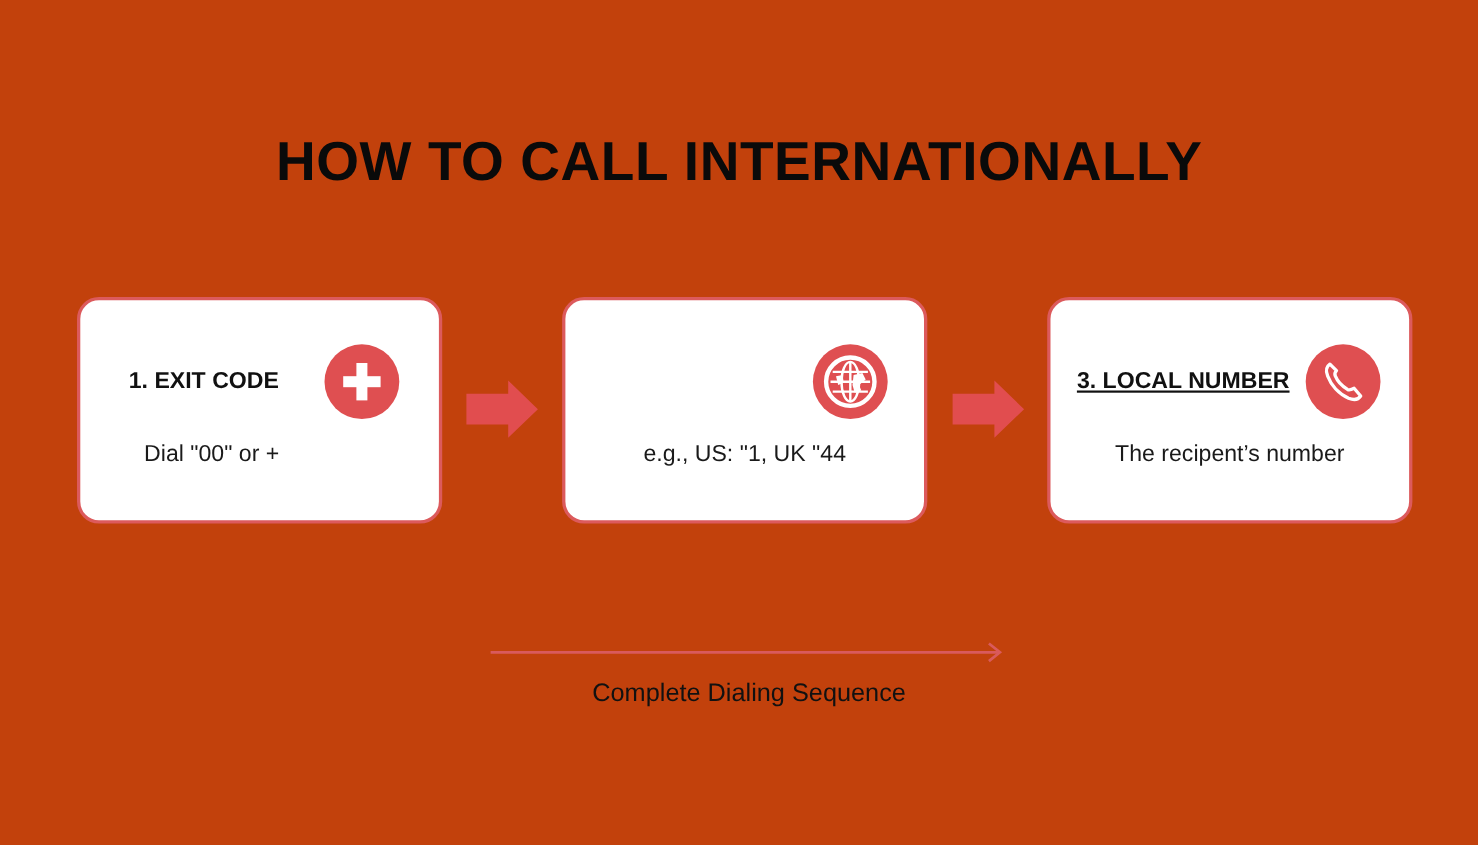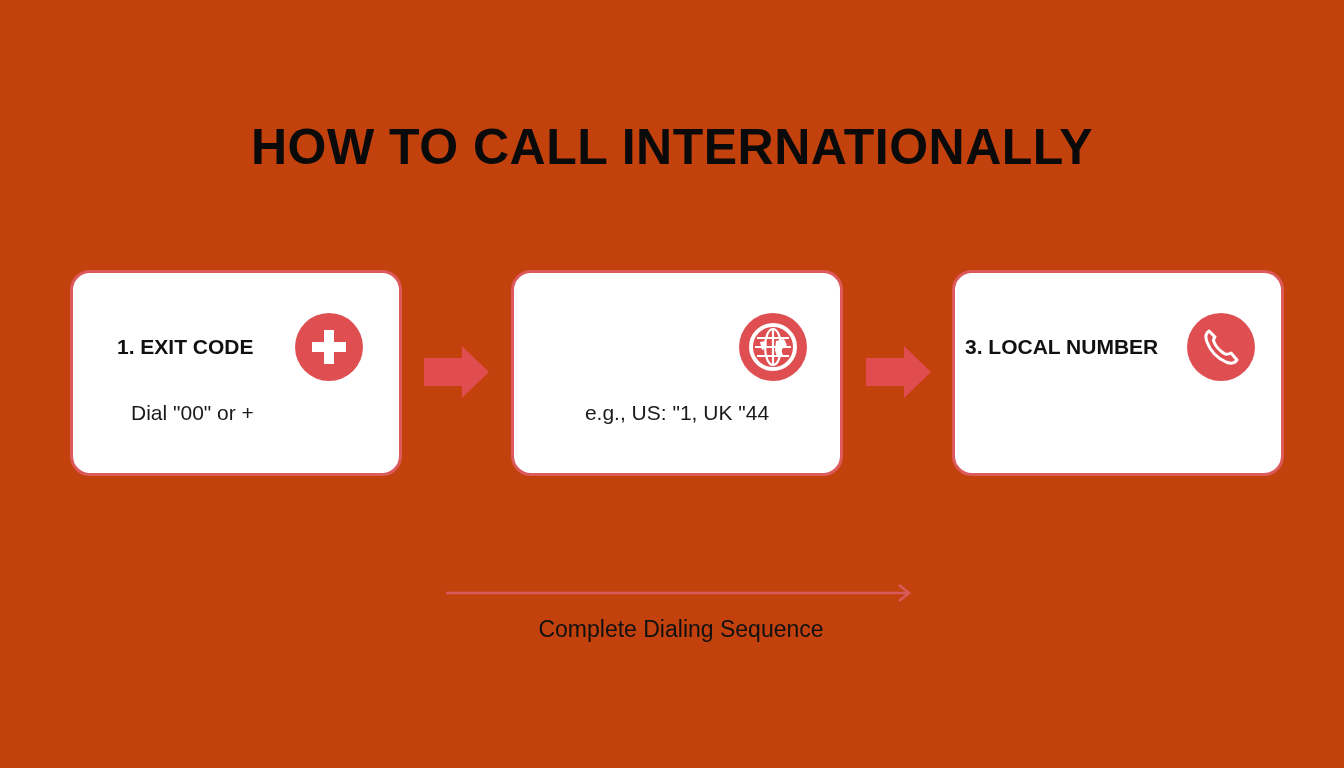--- a/index.html
+++ b/index.html
@@ -24,21 +24,21 @@
     .card-1 { left: 70px; }
     .card-2 { left: 511px; }
     .card-3 { left: 952px; }
 
     .card-title {
       position: absolute; top: 62px; font-weight: bold; font-size: 21px;
       color: #111; white-space: nowrap;
     }
     .card-1 .card-title { left: 44px; }
     .card-2 .card-title { left: 24px; }
-    .card-3 .card-title { left: 10px; }
+    .card-3 .card-title { left: 24px; text-decoration: underline; }
 
     .card-desc {
       position: absolute; top: 128px; left: 0; width: 100%;
       font-size: 21px; color: #1a1a1a; text-align: center; white-space: nowrap;
     }
     .card-1 .card-desc { text-align: left; left: 58px; width: auto; }
     .card-2 .card-desc { left: 0; }
     .card-3 .card-desc { left: 0; }
 
     .icon-circle {
@@ -102,20 +102,21 @@
     <polygon points="2,13 40,13 40,1 67,27 40,53 40,41 2,41" fill="#e14d4f"></polygon>
   </svg>
 
   <div class="card card-3">
     <div class="card-title">3. LOCAL NUMBER</div>
     <div class="icon-circle">
       <svg width="42" height="42" viewBox="0 0 42 42">
         <path d="M9 5 C6 7 5 11 7 16 C10 24 17 32 26 36 C31 38 35 37 37 34 L31 27 C29 28 27 29 25 28 C20 25 16 21 14 16 C13 14 14 12 15 11 Z" fill="none" stroke="#fff" stroke-width="3" stroke-linejoin="round"></path>
       </svg>
     </div>
+    <div class="card-desc">The recipent’s number</div>
   </div>
 
   <svg class="sequence-line" viewBox="0 0 470 22">
     <line x1="2" y1="11" x2="464" y2="11" stroke="#d95a5c" stroke-width="2.5"></line>
     <polyline points="455,3 465,11 455,19" fill="none" stroke="#d95a5c" stroke-width="2.5"></polyline>
   </svg>
   <div class="sequence-label">Complete Dialing Sequence</div>
 
 </div>
 

